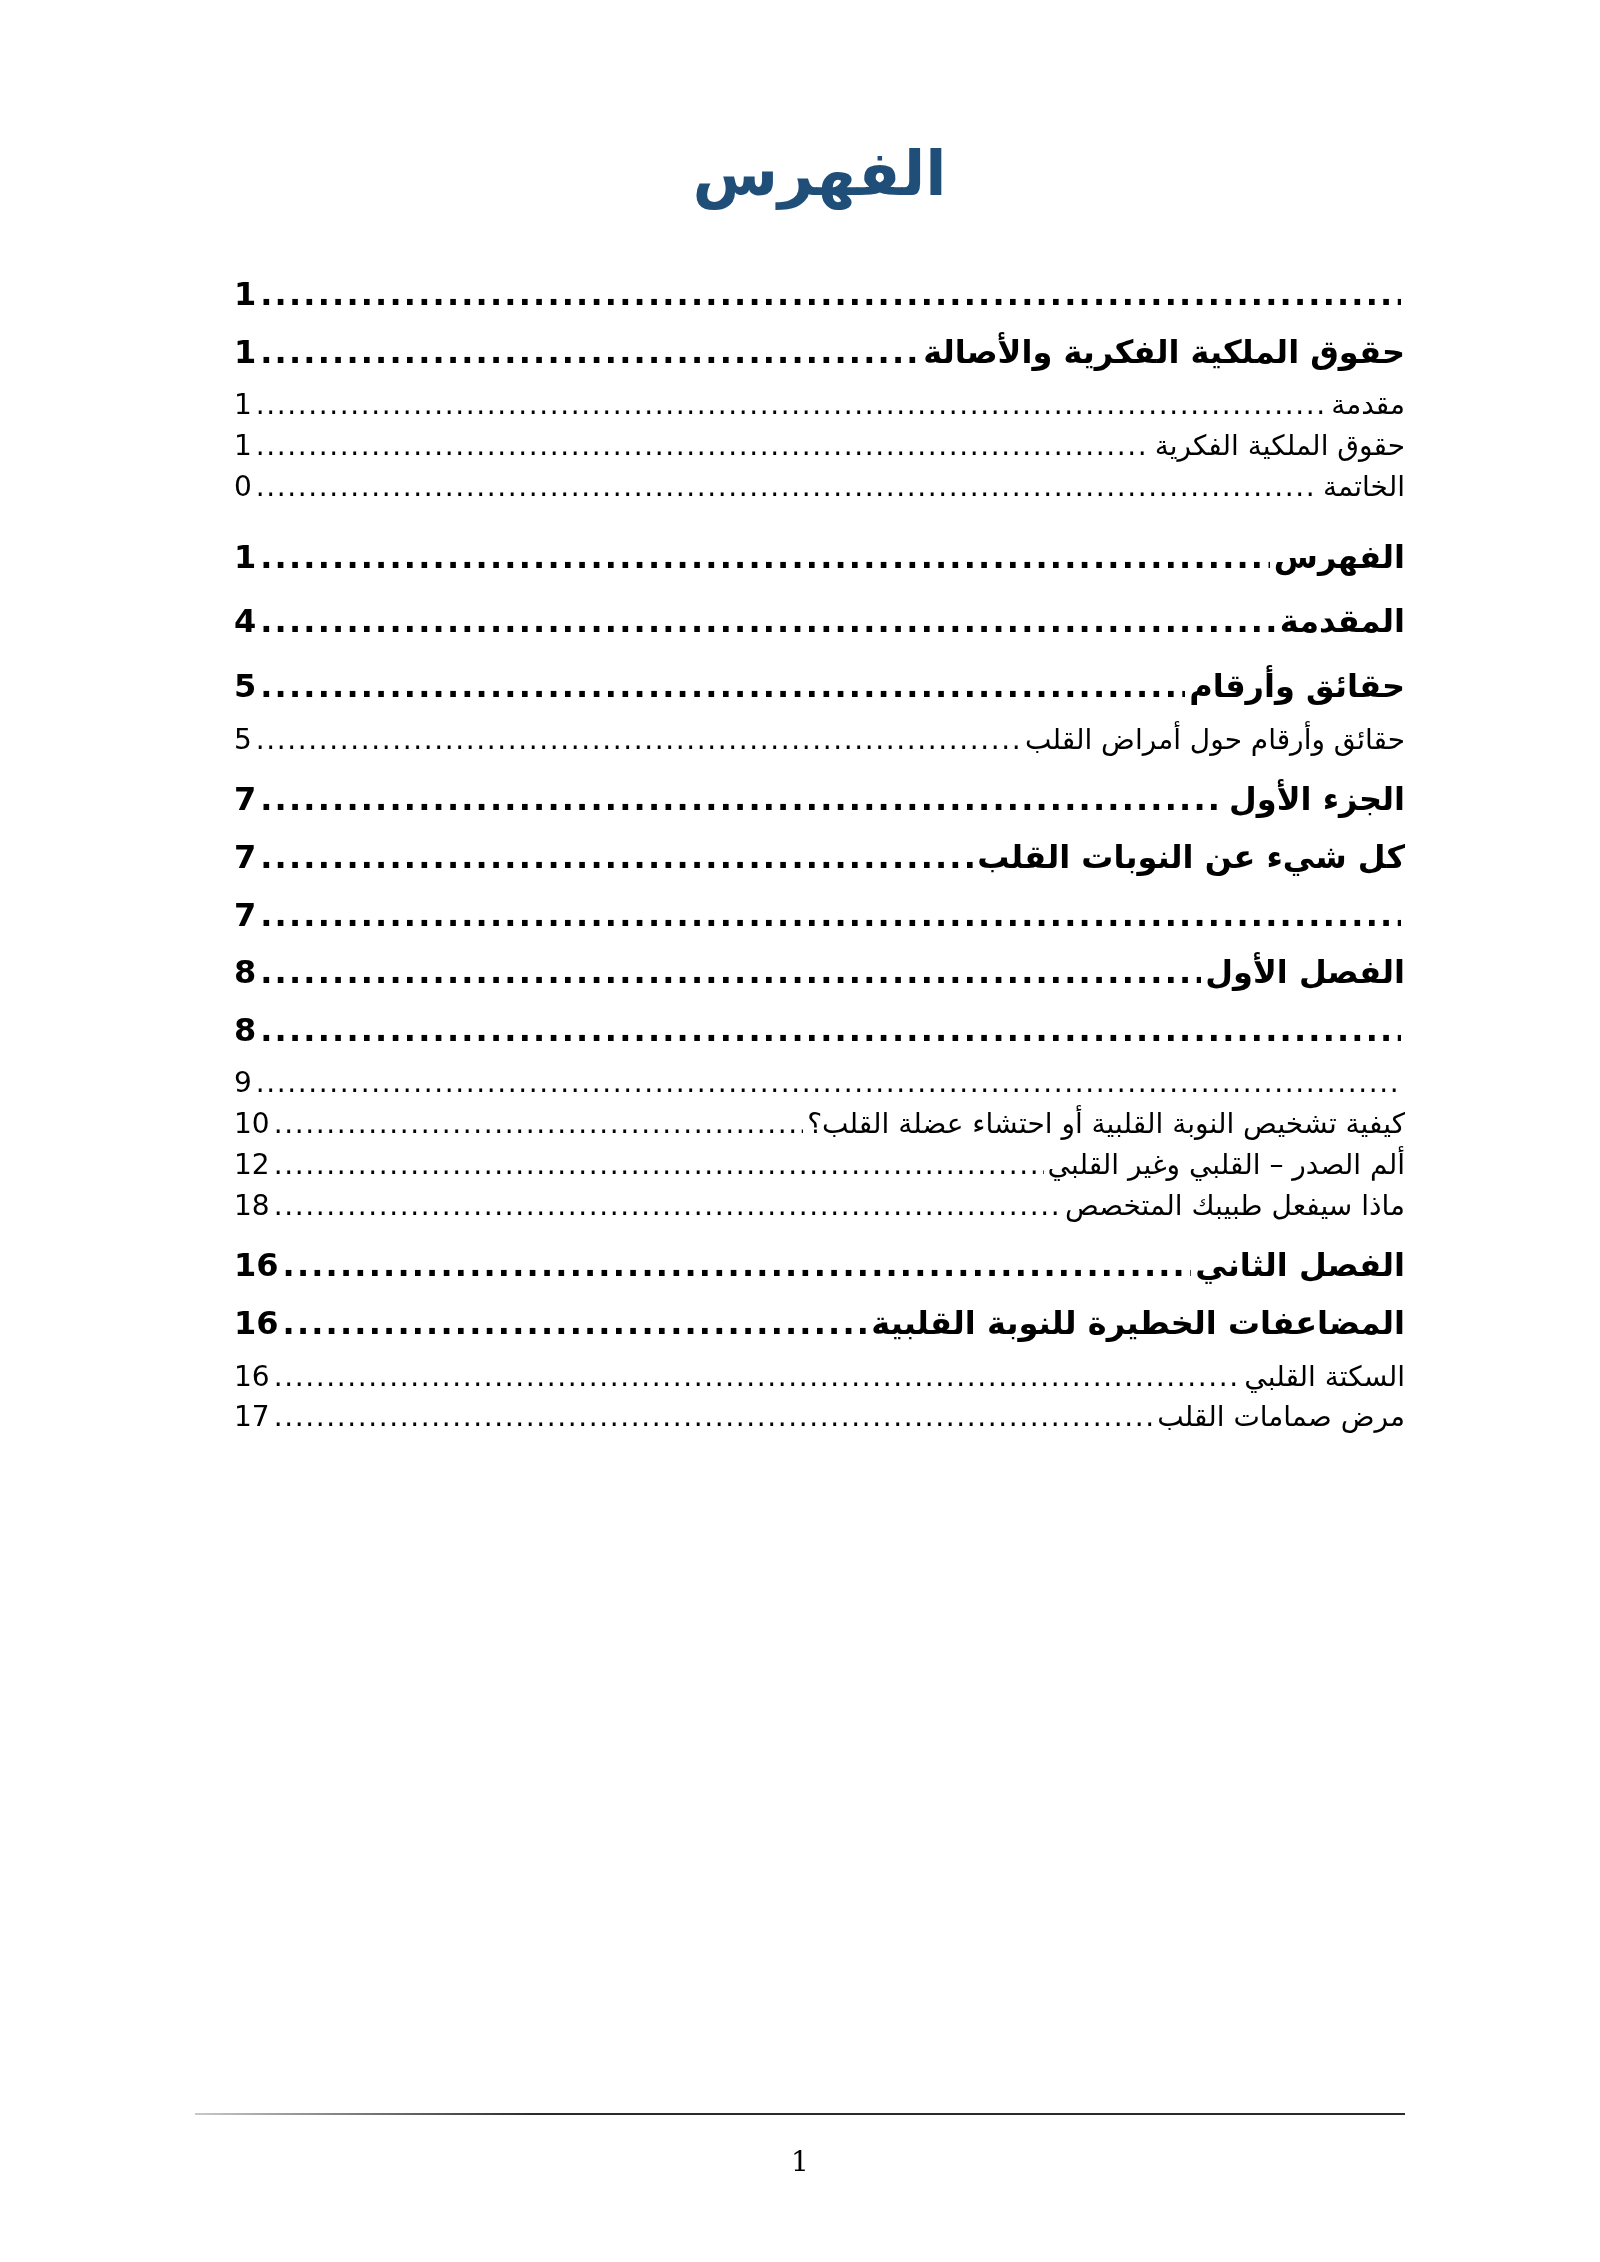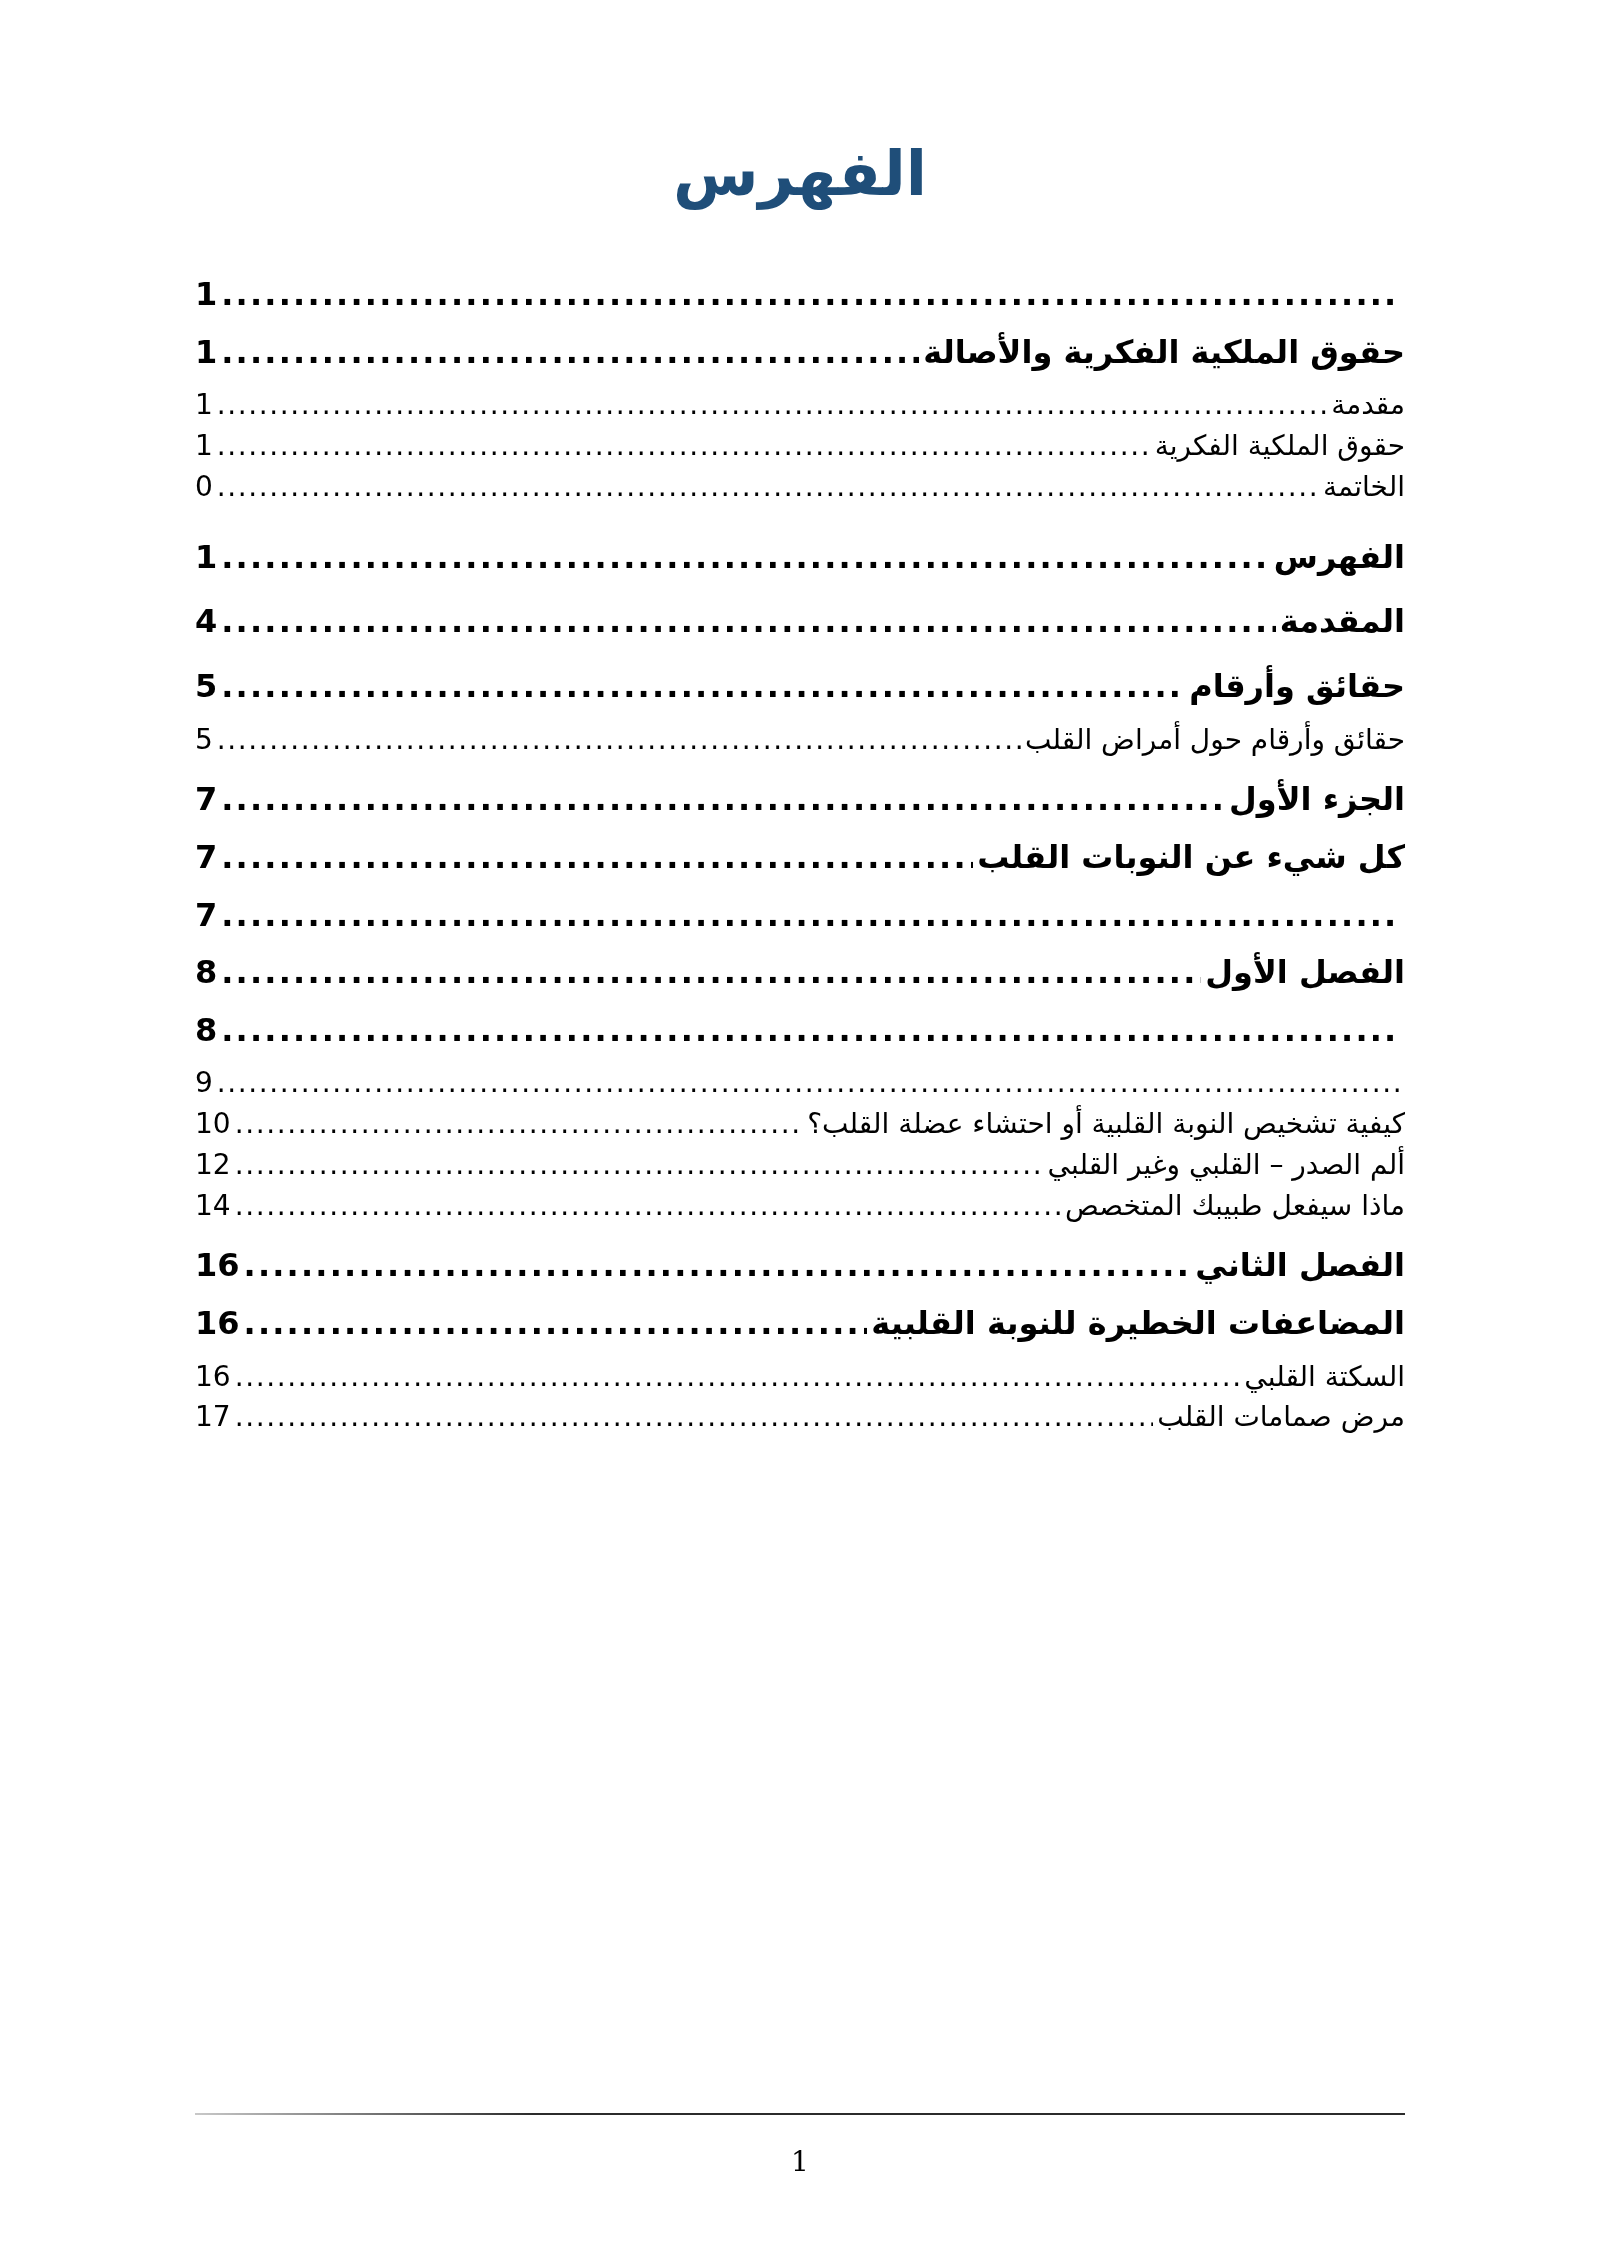--- a/index.html
+++ b/index.html
@@ -11,20 +11,21 @@
   .page {
     position: relative;
     width: 1600px;
     height: 2262px;
     background: #ffffff;
     margin: 0 auto;
     box-sizing: border-box;
     font-family: "DejaVu Sans", "Liberation Sans", sans-serif;
     direction: rtl;
     overflow: hidden;
+    padding-left: 39px;
   }
 
   
   .toc-title {
     text-align: center;
     color: #1F4E79;
     font-family: "DejaVu Sans", "Liberation Sans", sans-serif;
     font-weight: bold;
     font-size: 62px;
     line-height: 1.1;
@@ -224,21 +225,21 @@
         <span class="t-page">10</span>
       </div>
       <div class="toc-row lvl2">
         <span class="t-label">ألم الصدر – القلبي وغير القلبي</span>
         <span class="t-leader"></span>
         <span class="t-page">12</span>
       </div>
       <div class="toc-row lvl2">
         <span class="t-label">ماذا سيفعل طبيبك المتخصص</span>
         <span class="t-leader"></span>
-        <span class="t-page">14</span>
+        <span class="t-page">18</span>
       </div>
       <div class="toc-row lvl1 sp-before-md">
         <span class="t-label">الفصل الثاني</span>
         <span class="t-leader"></span>
         <span class="t-page">16</span>
       </div>
       <div class="toc-row lvl1 sp-before-sm">
         <span class="t-label">المضاعفات الخطيرة للنوبة القلبية</span>
         <span class="t-leader"></span>
         <span class="t-page">16</span>

